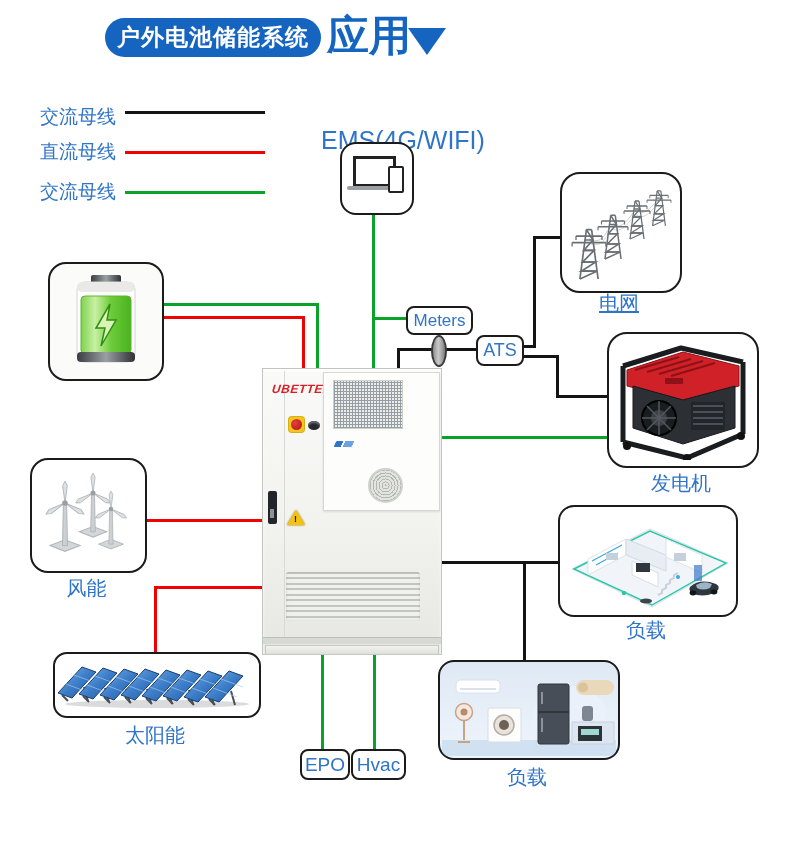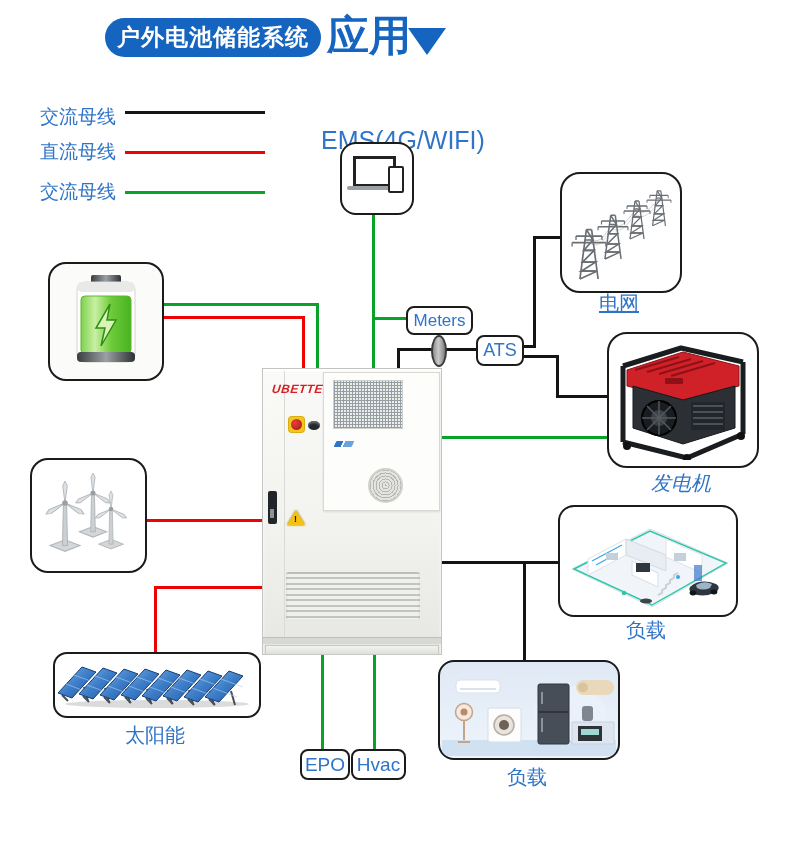--- a/index.html
+++ b/index.html
@@ -181,41 +181,42 @@
       <circle cx="46" cy="78" r="8" fill="#3c4147"></circle>
       <path d="M46,61 v34 M29,78 h34 M34,66 L58,90 M58,66 L34,90" stroke="#54595f" stroke-width="1.5"></path>
       <rect x="78" y="62" width="34" height="28" fill="#22262a"></rect>
       <path d="M80,66 h30 M80,72 h30 M80,78 h30 M80,84 h30" stroke="#4a5057" stroke-width="2"></path>
       <path d="M10,26 V102 M130,22 V94 M10,102 L74,118 M74,118 L130,94 M10,26 L68,8 L130,22" stroke="#1a1d20" stroke-width="5" fill="none" stroke-linejoin="round"></path>
       <circle cx="14" cy="106" r="4" fill="#111"></circle>
         <circle cx="74" cy="118" r="4" fill="#111"></circle>
         <circle cx="128" cy="96" r="4" fill="#111"></circle>
     </svg>
   </div>
-  <div class="lbl" style="left:607px;top:470px;width:148px;font-style:italic;">发电机</div>
+  <div class="lbl" style="left:607px;top:470px;width:148px;">发电机</div>
 
   <div class="card" style="left:30px;top:458px;width:113px;height:111px;">
     <svg width="107" height="105" viewBox="0 0 107 105">
       <defs>
         <g id="wt">
           <path d="M-13,37 L0,32 L13,37 L0,42 Z" fill="#d3d7da" stroke="#b2b6b9" stroke-width="1"></path>
           <path d="M-1.4,0 L-2.2,37 L2.2,37 L1.4,0 Z" fill="#cbd0d3" stroke="#adb2b5" stroke-width="0.8"></path>
           <g stroke="#b0b5b8" stroke-width="0.8" fill="#dde1e3">
             <path d="M0,0 L2,-15 L0,-19 L-2,-15 Z"></path>
             <path d="M0,0 L2,-15 L0,-19 L-2,-15 Z" transform="rotate(120)"></path>
             <path d="M0,0 L2,-15 L0,-19 L-2,-15 Z" transform="rotate(240)"></path>
           </g>
           <circle r="2.4" fill="#999fa3"></circle>
         </g>
       </defs>
       <use href="#wt" transform="translate(30,40) scale(1.15) rotate(0)"></use>
       <use href="#wt" transform="translate(58,30) scale(1.05) rotate(0)"></use>
       <use href="#wt" transform="translate(76,46) scale(0.95) rotate(0)"></use>
     </svg>
   </div>
+  <div class="lbl" style="left:30px;top:575px;width:113px;">风能</div>
 
   <div class="card" style="left:558px;top:505px;width:176px;height:108px;border-radius:16px;">
     <svg width="172" height="104" viewBox="0 0 172 104">
       <path d="M10,60 L88,20 L166,54 L90,98 Z" fill="#f1f5f9" stroke="#d5dde4"></path>
       <path d="M12,60 L88,22 L164,54 L90,96 Z" fill="none" stroke="#29c6a7" stroke-width="1.4"></path>
       <path d="M26,50 L64,30 L64,46 L26,66 Z" fill="#fff" stroke="#dce3ea"></path>
       <path d="M64,30 L104,46 L104,62 L64,46 Z" fill="#e7edf2" stroke="#d2dae2"></path>
       <path d="M104,30 L140,46 L140,64 L104,48 Z" fill="#fff" stroke="#dce3ea"></path>
       <path d="M70,52 L96,64 L96,78 L70,66 Z" fill="#fff" stroke="#d6dee6"></path>
       <path d="M30,52 L60,36 M34,56 L56,44" stroke="#3aa7e8" stroke-width="1.2"></path>

